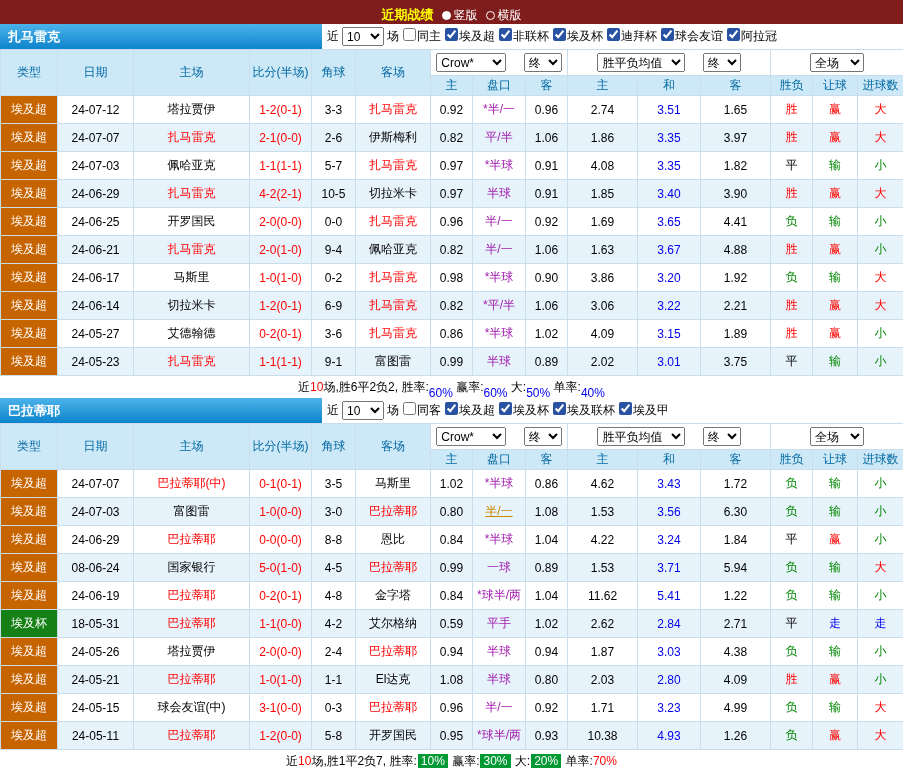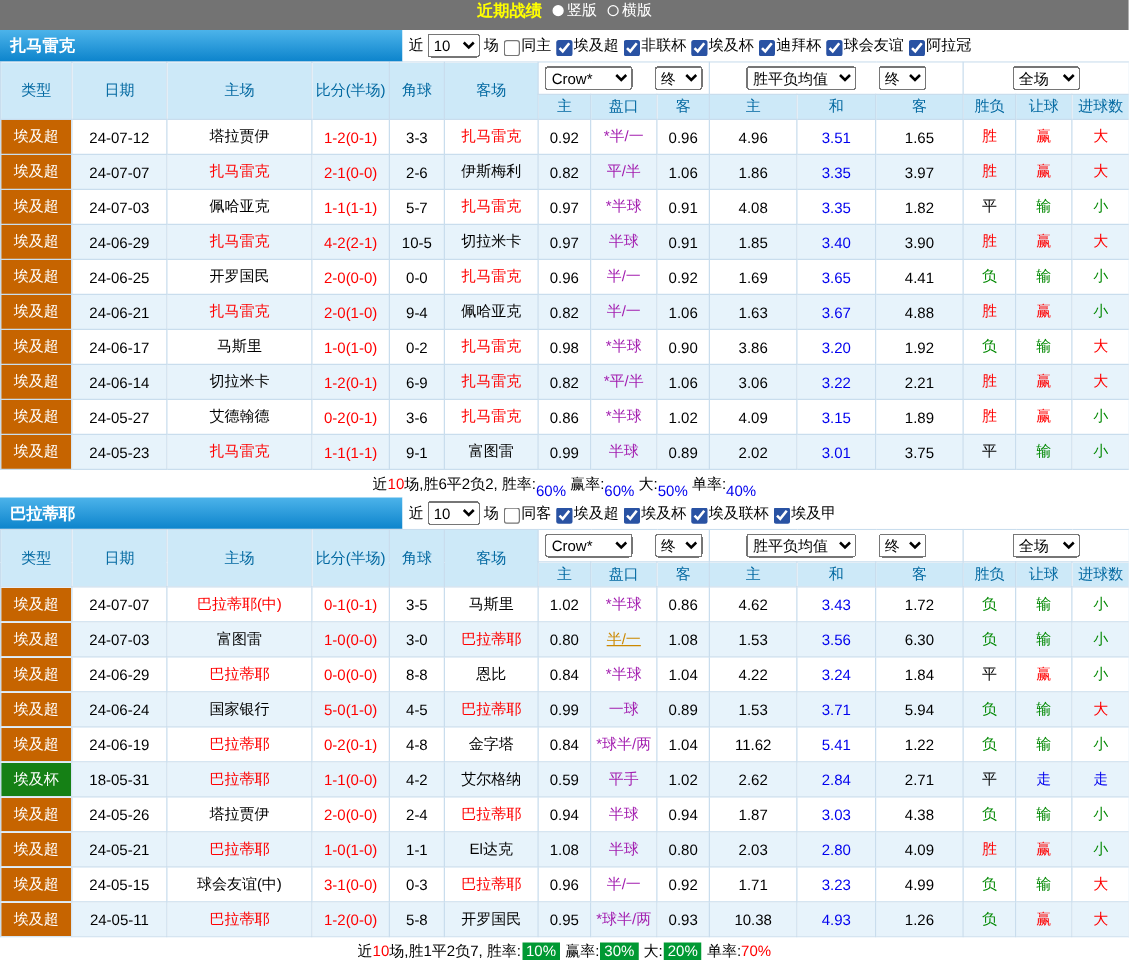--- a/index.html
+++ b/index.html
@@ -7,24 +7,24 @@
   body {
     width: 903px;
     background: #fff;
     font-family: "Liberation Sans", "DejaVu Sans", sans-serif;
     font-size: 12px;
     overflow-x: hidden;
   }
   
   .topbar {
     height: 24px;
-    background: #737373;
+    background: #7f1d1d;
     color: #fff;
     display: flex;
-    align-items: flex-start;
+    align-items: flex-end;
     justify-content: center;
     gap: 8px;
     font-size: 13px;
   }
   .topbar-title { color: #ffff00; font-weight: bold; }
   .radio { display: inline-flex; align-items: center; gap: 3px; cursor: pointer; font-size: 12px; color:#fff; }
   .dot {
     width: 9px; height: 9px; border-radius: 50%;
     border: 1px solid #fff; display: inline-block; background: transparent;
   }
@@ -36,21 +36,21 @@
     background: linear-gradient(to bottom, #4cb3ea, #0d84cc);
     color: #fff; font-weight: bold; font-size: 13px;
     display: flex; align-items: center; padding-left: 8px;
   }
   .bar-filters {
     flex: 1; background: #fff;
     display: flex; align-items: center;
     padding-left: 5px; font-size: 12px; white-space: nowrap;
   }
   .bar-filters select { margin: 0 3px; }
-  label.chk { display: inline-flex; align-items: flex-end; margin-left: 2px; cursor: pointer; }
+  label.chk { display: inline-flex; align-items: flex-start; margin-left: 2px; cursor: pointer; }
   label.chk input { width: 13px; height: 13px; margin: 0 1px 0 2px; accent-color: #2952a3; }
   
   table.stats { border-collapse: collapse; width: 903px; table-layout: fixed; font-size: 12px; }
   table.stats th, table.stats td {
     border: 1px solid #c9dded;
     text-align: center; padding: 0 2px;
     white-space: nowrap; overflow: hidden;
   }
   tr.h1 { height: 26px; }
   tr.h2 { height: 20px; }
@@ -185,21 +185,21 @@
         <tr>
           <td class="type">埃及超</td>
           <td>24-07-12</td>
           <td>塔拉贾伊</td>
           <td class="c-red">1-2(0-1)</td>
           <td>3-3</td>
           <td class="c-red">扎马雷克</td>
           <td>0.92</td>
           <td class="hcp">*半/一</td>
           <td>0.96</td>
-          <td>4.96</td>
+          <td>2.74</td>
           <td class="c-blue">3.51</td>
           <td>1.65</td>
           <td class="c-red">胜</td>
           <td class="c-red">赢</td>
           <td class="c-red">大</td>
         </tr>
         <tr>
           <td class="type">埃及超</td>
           <td>24-07-07</td>
           <td class="c-red">扎马雷克</td>
@@ -483,21 +483,21 @@
           <td>1.04</td>
           <td>4.22</td>
           <td class="c-blue">3.24</td>
           <td>1.84</td>
           <td class="c-black">平</td>
           <td class="c-red">赢</td>
           <td class="c-green">小</td>
         </tr>
         <tr>
           <td class="type">埃及超</td>
-          <td>24-06-24</td>
+          <td>08-06-24</td>
           <td>国家银行</td>
           <td class="c-red">5-0(1-0)</td>
           <td>4-5</td>
           <td class="c-red">巴拉蒂耶</td>
           <td>0.99</td>
           <td class="hcp">一球</td>
           <td>0.89</td>
           <td>1.53</td>
           <td class="c-blue">3.71</td>
           <td>5.94</td>

